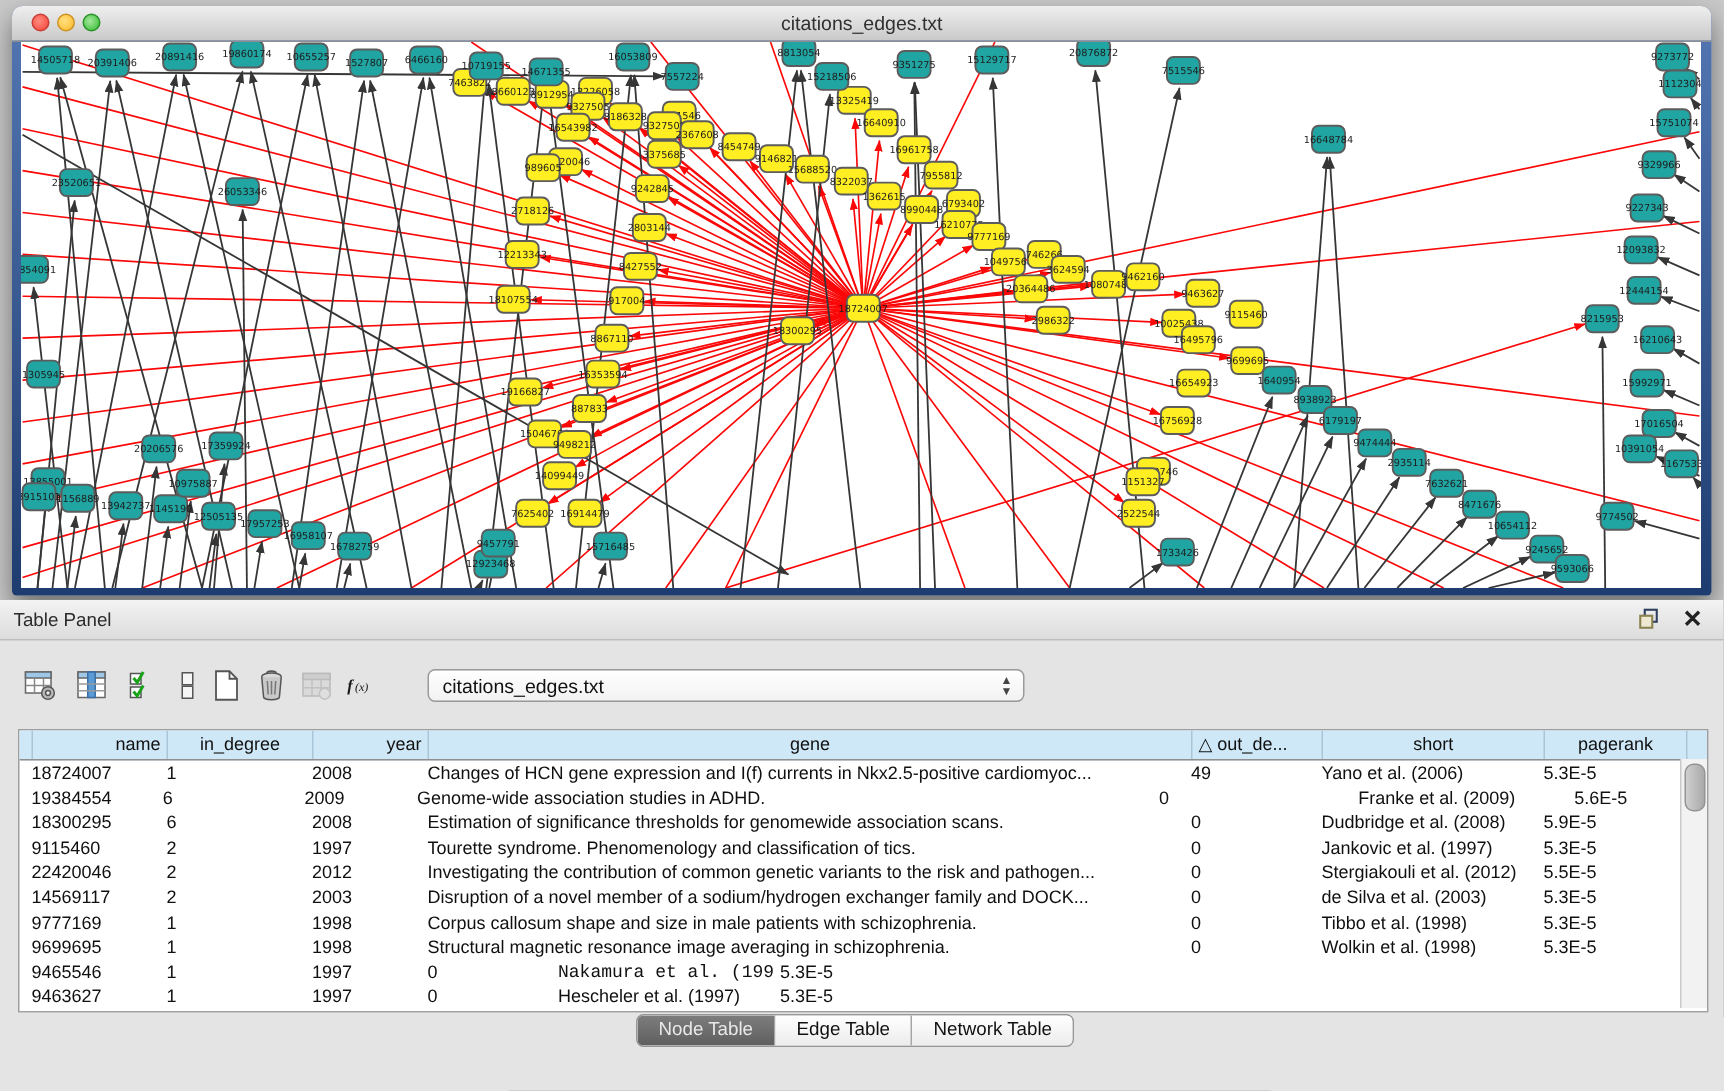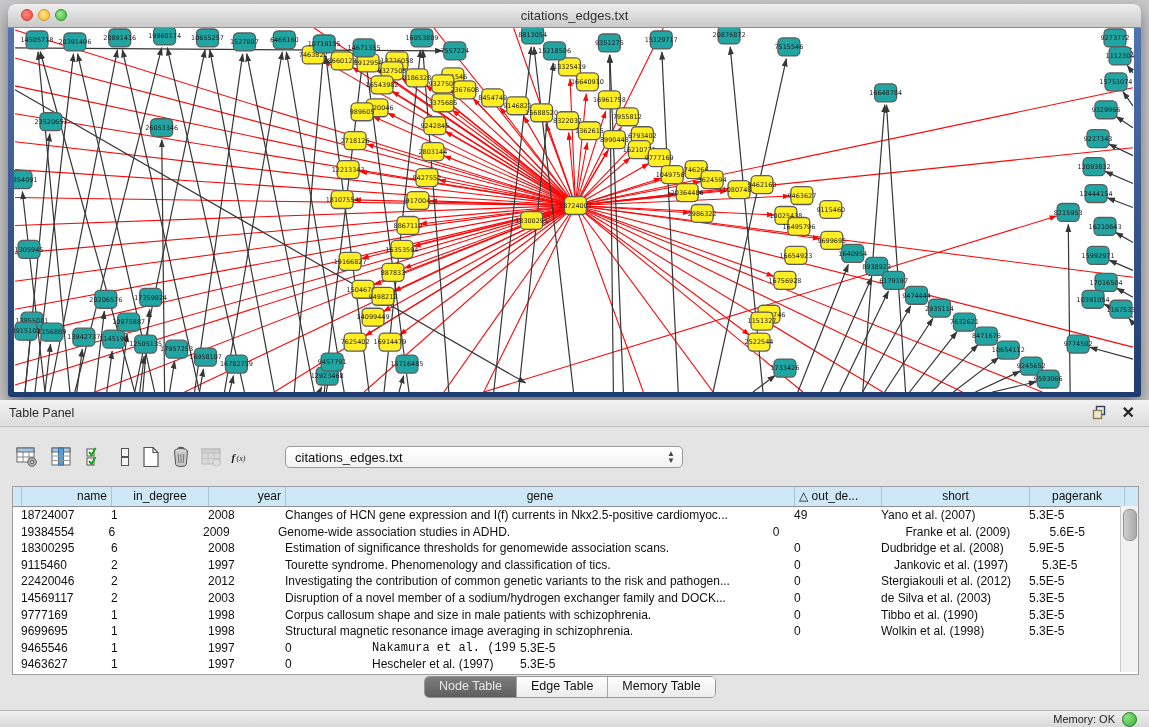--- a/index.html
+++ b/index.html
@@ -828,21 +828,21 @@
         <div class="hc" style="width: 95px; text-align: center;">pagerank</div>
       </div>
     <div class="tbody" id="tbody">
         <div class="trow">
           <div class="tc" style="width: 4px; padding: 0px;"></div>
           <div class="tc" style="width: 90px;">18724007</div>
           <div class="tc" style="width: 97px;">1</div>
           <div class="tc" style="width: 77px;">2008</div>
           <div class="tc" style="width: 509px;">Changes of HCN gene expression and I(f) currents in Nkx2.5-positive cardiomyoc...</div>
           <div class="tc" style="width: 87px;">49</div>
-          <div class="tc" style="width: 148px;">Yano et al. (2007)</div>
+          <div class="tc" style="width: 148px;">Yano et al. (2006)</div>
           <div class="tc" style="width: 95px;">5.3E-5</div>
         </div>
         <div class="trow">
           <div class="tc" style="width: 4px; padding: 0px;"></div>
           <div class="tc" style="width: 90px;">19384554</div>
           <div class="tc" style="width: 97px;">6</div>
           <div class="tc" style="width: 77px;">2009</div>
           <div class="tc" style="width: 509px;">Genome-wide association studies in ADHD.</div>
           <div class="tc" style="width: 87px;">0</div>
           <div class="tc" style="width: 148px; margin-left: 48px;">Franke et al. (2009)</div>
@@ -858,21 +858,21 @@
           <div class="tc" style="width: 148px;">Dudbridge et al. (2008)</div>
           <div class="tc" style="width: 95px;">5.9E-5</div>
         </div>
         <div class="trow">
           <div class="tc" style="width: 4px; padding: 0px;"></div>
           <div class="tc" style="width: 90px;">9115460</div>
           <div class="tc" style="width: 97px;">2</div>
           <div class="tc" style="width: 77px;">1997</div>
           <div class="tc" style="width: 509px;">Tourette syndrome. Phenomenology and classification of tics.</div>
           <div class="tc" style="width: 87px;">0</div>
-          <div class="tc" style="width: 148px; margin-left: 13px;">Jankovic et al. (1997)</div>
+          <div class="tc" style="width: 148px;">Jankovic et al. (1997)</div>
           <div class="tc" style="width: 95px;">5.3E-5</div>
         </div>
         <div class="trow">
           <div class="tc" style="width: 4px; padding: 0px;"></div>
           <div class="tc" style="width: 90px;">22420046</div>
           <div class="tc" style="width: 97px;">2</div>
           <div class="tc" style="width: 77px;">2012</div>
           <div class="tc" style="width: 509px;">Investigating the contribution of common genetic variants to the risk and pathogen...</div>
           <div class="tc" style="width: 87px;">0</div>
           <div class="tc" style="width: 148px;">Stergiakouli et al. (2012)</div>
@@ -888,21 +888,21 @@
           <div class="tc" style="width: 148px;">de Silva et al. (2003)</div>
           <div class="tc" style="width: 95px;">5.3E-5</div>
         </div>
         <div class="trow">
           <div class="tc" style="width: 4px; padding: 0px;"></div>
           <div class="tc" style="width: 90px;">9777169</div>
           <div class="tc" style="width: 97px;">1</div>
           <div class="tc" style="width: 77px;">1998</div>
           <div class="tc" style="width: 509px;">Corpus callosum shape and size in male patients with schizophrenia.</div>
           <div class="tc" style="width: 87px;">0</div>
-          <div class="tc" style="width: 148px;">Tibbo et al. (1990)</div>
+          <div class="tc" style="width: 148px;">Tibbo et al. (1998)</div>
           <div class="tc" style="width: 95px;">5.3E-5</div>
         </div>
         <div class="trow">
           <div class="tc" style="width: 4px; padding: 0px;"></div>
           <div class="tc" style="width: 90px;">9699695</div>
           <div class="tc" style="width: 97px;">1</div>
           <div class="tc" style="width: 77px;">1998</div>
           <div class="tc" style="width: 509px;">Structural magnetic resonance image averaging in schizophrenia.</div>
           <div class="tc" style="width: 87px;">0</div>
           <div class="tc" style="width: 148px;">Wolkin et al. (1998)</div>
@@ -928,20 +928,16 @@
         </div>
       </div>
     <div class="vscroll">
         <div class="vthumb"></div>
       </div>
   </div>
 
   <div class="tabs">
     <div class="tab active">Node Table</div>
     <div class="tab">Edge Table</div>
-    <div class="tab">Memory Table</div>
+    <div class="tab">Network Table</div>
   </div>
 
-  <div class="statusbar">
-    <span class="mem">Memory: OK</span>
-    <span class="memdot"></span>
-  </div>
 </div>
 
 </body></html>

